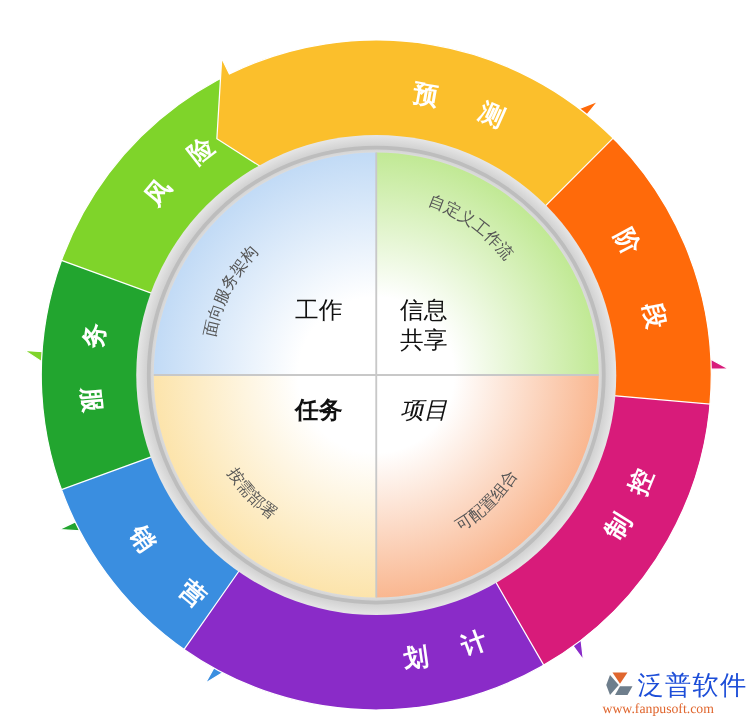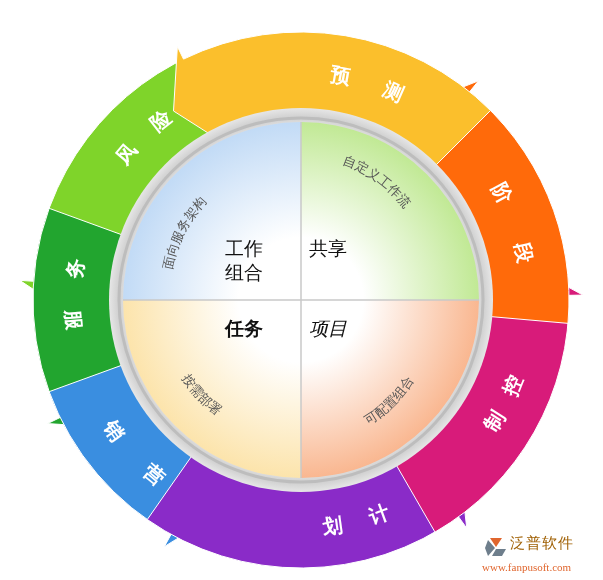--- a/index.html
+++ b/index.html
@@ -1,23 +1,23 @@
 <!DOCTYPE html>
 <html><head>
 <meta charset="utf-8">
 <style>
   html,body{margin:0;padding:0;background:#ffffff;}
   body{width:603px;height:580px;position:relative;overflow:hidden;font-family:"DejaVu Sans",sans-serif;}
   #stage{position:absolute;left:0;top:0;width:603px;height:580px;}
   .ring-label{font-family:"DejaVu Sans",sans-serif;font-size:20px;fill:#ffffff;font-weight:bold;}
   .quad-arc-label{font-family:"DejaVu Sans",sans-serif;font-size:13px;fill:#555555;}
-  .center-label{position:absolute;font-family:"DejaVu Sans",sans-serif;font-size:19px;color:#111;line-height:24px;width:60px;}
+  .center-label{position:absolute;font-family:"DejaVu Sans",sans-serif;font-size:19px;color:#111;line-height:24px;text-align:center;width:60px;}
   .center-label span{display:block;}
   #logo{position:absolute;left:482px;top:534px;width:118px;height:44px;}
-  #logo-name{position:absolute;left:28px;top:0px;font-family:Liberation Sans, sans-serif;font-size:15px;color:#a16207;letter-spacing:1px;white-space:nowrap;}
+  #logo-name{position:absolute;left:28px;top:0px;font-family:Liberation Sans, sans-serif;font-size:21px;color:#1d4ed8;letter-spacing:1px;white-space:nowrap;}
   #logo-url{position:absolute;left:0px;top:27px;font-family:Liberation Serif, serif;font-size:11px;color:#e0662e;white-space:nowrap;}
   #logo-icon{position:absolute;left:2px;top:2px;width:24px;height:22px;}
 </style>
 </head>
 <body>
 
 <div id="stage">
 <svg width="603" height="580" viewBox="0 0 603 580" xmlns="http://www.w3.org/2000/svg">
   <defs>
     <radialGradient id="gq1" cx="100%" cy="100%" r="140%">
@@ -88,23 +88,23 @@
         <text x="502.3120511718354" y="192.9604836848169" class="ring-label" text-anchor="middle" dominant-baseline="central" transform="rotate(62 502.3120511718354 192.9604836848169)">阶</text>
         <text x="524.0176529673076" y="252.5961344935509" class="ring-label" text-anchor="middle" dominant-baseline="central" transform="rotate(78 524.0176529673076 252.5961344935509)">段</text>
         <text x="340.59178450806013" y="75.46383231321659" class="ring-label" text-anchor="middle" dominant-baseline="central" transform="rotate(10 340.59178450806013 75.46383231321659)">预</text>
         <text x="393.7359546212824" y="91.711635657487" class="ring-label" text-anchor="middle" dominant-baseline="central" transform="rotate(24 393.7359546212824 91.711635657487)">测</text>
       </g>
 </svg>
 
 
 <div class="center-label" style="left:225px;top:236px;">
   <span>工作</span>
-  <span>组合</span>
 </div>
 <div class="center-label" style="left:309px;top:236px;">
+  <span>信息</span>
   <span>共享</span>
 </div>
 <div class="center-label" style="left:225px;top:316px;font-weight:bold;">
   <span>任务</span>
 </div>
 <div class="center-label" style="left:309px;top:316px;font-style:italic;">
   <span>项目</span>
 </div>
 
 

